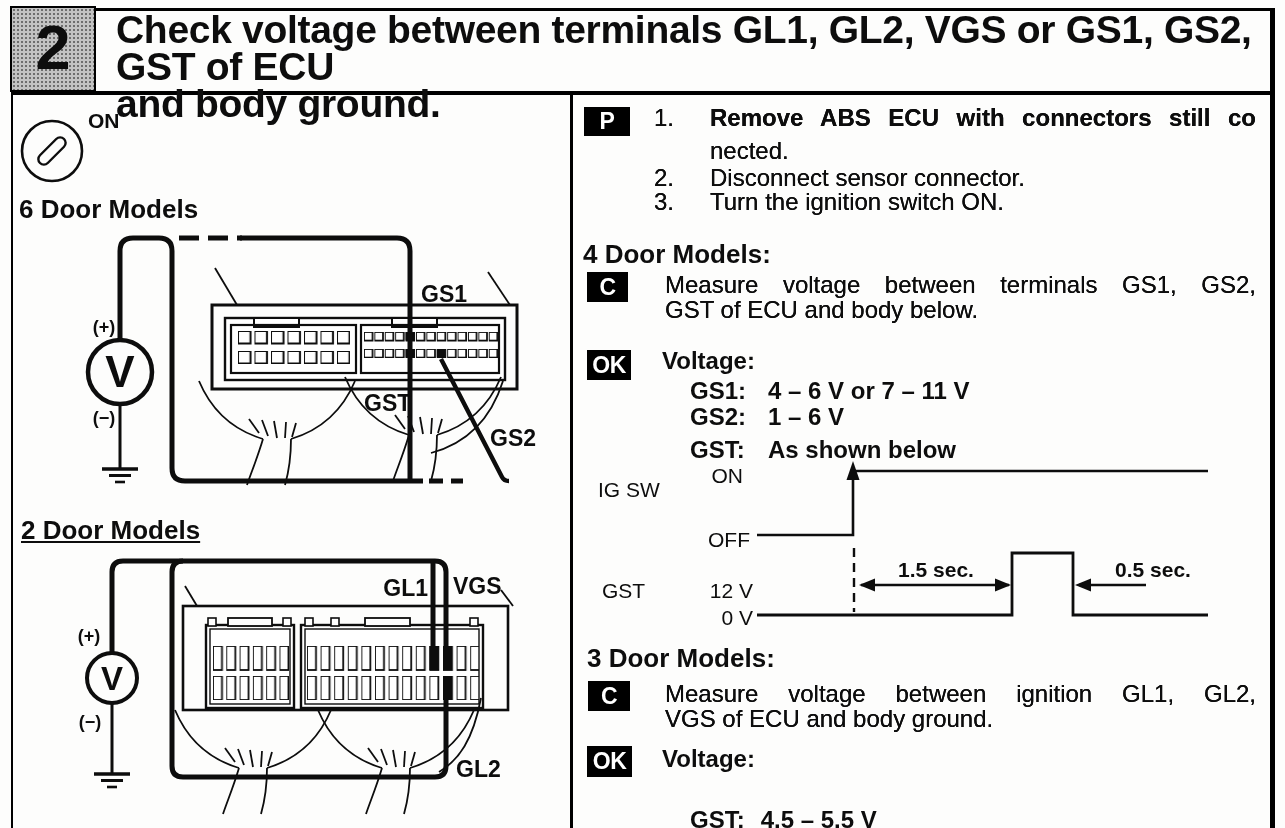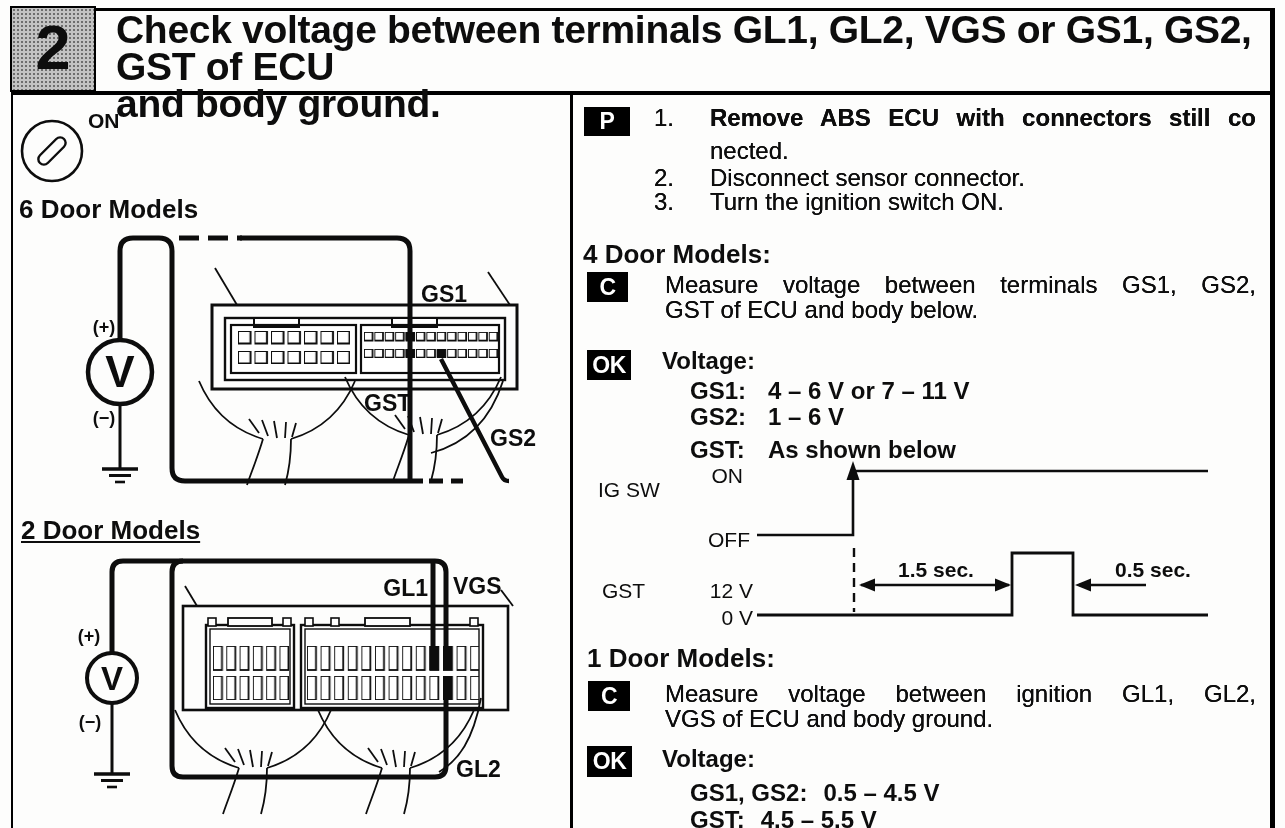--- a/index.html
+++ b/index.html
@@ -226,28 +226,25 @@
       <path class="wire" stroke-width="2.4" stroke-dasharray="9 6" d="M 274,93 V 157"></path>
       <path class="wire" stroke-width="2.4" d="M 281,130 H 429"></path>
       <polygon points="279,130 295,123.5 295,136.5" fill="#0d0d0d"></polygon>
       <polygon points="431,130 415,123.5 415,136.5" fill="#0d0d0d"></polygon>
       <path class="wire" stroke-width="2.4" d="M 499,130 H 566"></path>
       <polygon points="495,130 511,123.5 511,136.5" fill="#0d0d0d"></polygon>
       <path class="wire" stroke-width="2.8" d="M 177,160 H 432 V 98 H 493 V 160 H 628"></path>
     </g>
   </svg>
 
-  <div class="sec-head" style="left:587px;top:643px;">1 Door Models:</div>
+  <div class="sec-head" style="left:587px;top:643px;">3 Door Models:</div>
 
   <div class="badge" style="left:588px;top:681px;width:42px;height:30px;">C</div>
   <div class="tline just" style="left:665px;top:680px;width:591px;">Measure voltage between ignition GL1, GL2,</div>
   <div class="tline" style="left:665px;top:705px;">VGS of ECU and body ground.</div>
 
   <div class="badge" style="left:587px;top:746px;width:45px;height:31px;">OK</div>
   <div class="vrow" style="left:662px;top:745px;">Voltage:</div>
-  <div class="vrow" style="left:690px;top:779px;">
-    <span>GS1, GS2:</span><span class="gap"></span><span>0.5 – 4.5 V</span>
-  </div>
   <div class="vrow" style="left:690px;top:806px;">
     <span>GST:</span><span class="gap"></span><span>4.5 – 5.5 V</span>
   </div>
 
 </div>
 
 </body></html>

